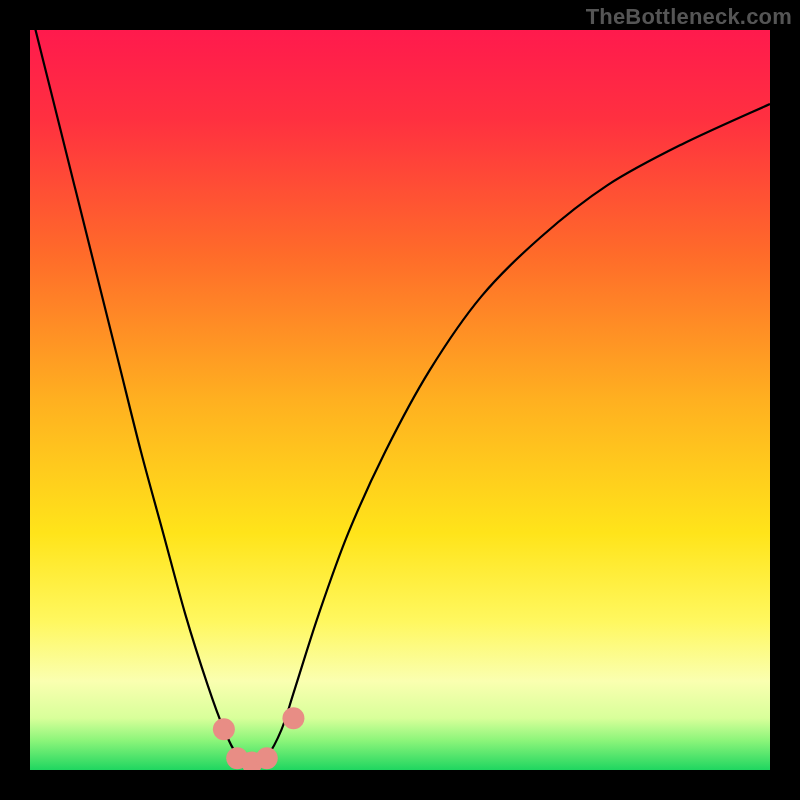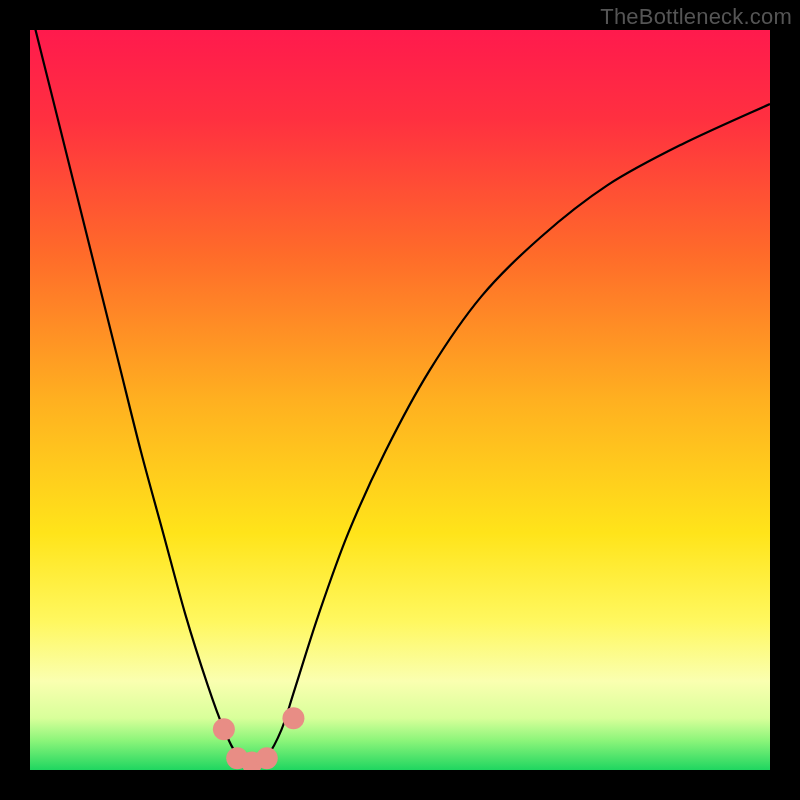--- a/index.html
+++ b/index.html
@@ -31,21 +31,21 @@
     display: block;
     width: 740px;
     height: 740px;
   }
   .watermark {
     position: absolute;
     top: 4px;
     right: 8px;
     color: #555555;
     font-size: 22px;
-    font-weight: 400;
+    font-weight: 700;
     letter-spacing: 0.2px;
     user-select: none;
   }
   .curve {
     fill: none;
     stroke: #000;
     stroke-width: 2.2;
   }
   .marker {
     fill: #e88d85;

